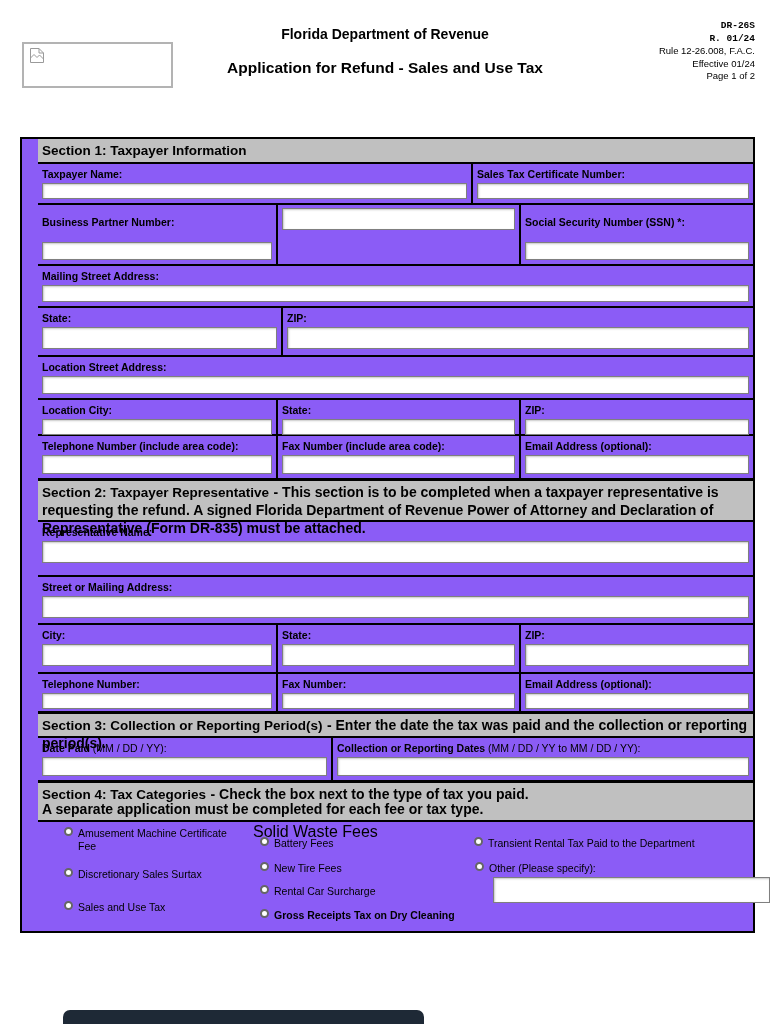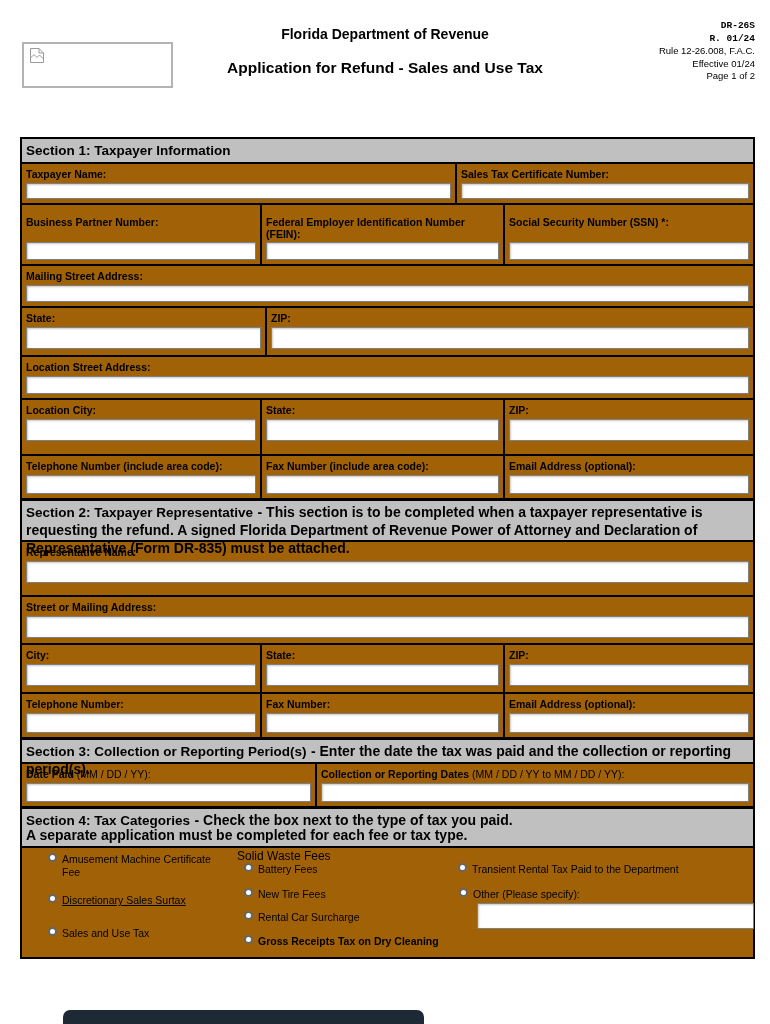--- a/index.html
+++ b/index.html
@@ -15,57 +15,57 @@
   .hdr-title   { position:absolute; top:59px;  left:0; width:770px; text-align:center;
                  font-weight:bold; font-size:15.5px; }
   .hdr-meta    { position:absolute; top:20px;  right:15px; text-align:right;
                  font-size:9.5px; line-height:12.5px; }
   .hdr-meta .b { font-weight:bold;font-family:Liberation Mono, monospace; }
   .logo-box    { position:absolute; left:22px; top:42px; width:151px; height:46px;
                  border:2px solid #b3b3b3; background:#fff; }
   .logo-box svg{ margin:3px 0 0 4px; }
 
   
-  .form { position:absolute; left:20px; top:137px; width:735px; border:2px solid #000; background:#a16207; }
+  .form { position:absolute; left:20px; top:137px; width:735px; border:2px solid #000; background:#8b5cf6;padding-left:16px; }
   .row  { display:flex; border-top:2px solid #000; }
   .row:first-child { border-top:none; }
   .cell { display:flex; flex-direction:column; border-left:2px solid #000; min-width:0; }
   .cell:first-child { border-left:none; }
   .grow { flex:1; }
   .lbl  { font-weight:bold; font-size:10.5px; line-height:12px; padding:4px 4px 0 4px; }
   .reg  { font-weight:normal; }
   .field{ margin:3px 4px 4px 4px; height:22px; border:1px solid #7f7f7f;
           box-shadow: inset 1px 1px 2px rgba(0,0,0,.22); font-size:12px; padding:0 3px;
           font-family:"Liberation Sans", sans-serif; }
   .lbl2 { min-height:27px;margin-top:7px; } 
 
   
   .sect { display:block; background:#c0c0c0; border-top:3px solid #000; padding:2px 4px 3px 4px; }
   .sect-title { font-weight:bold; font-size:13.5px; }
   .sect-desc  { font-weight:bold; font-size:14px; line-height:12.5px; }
 
   
   .h-s1h{height:23px}  .h-r1{height:41px}  .h-r2{height:61px} .h-r3{height:42px}
-  .h-r4{height:49px}   .h-r5{height:43px}  .h-r6{height:56px} .h-r7{height:44px}
+  .h-r4{height:49px}   .h-r5{height:43px}  .h-r6{height:36px} .h-r7{height:44px}
   .h-s2h{height:42px}  .h-r8{height:55px}  .h-r9{height:48px} .h-r10{height:49px}
-  .h-r11{height:45px}  .h-s3h{height:25px} .h-r12{height:44px}
+  .h-r11{height:39px}  .h-s3h{height:25px} .h-r12{height:44px}
   .h-s4h{height:40px}  .h-r13{height:111px}
 
   
   .w-a{width:433px; flex:none;border-radius:17px;} 
   .w-1{width:238px; flex:none;} .w-2{width:243px; flex:none;}
   .w-d{width:293px; flex:none;} 
 
   
   .s4body { position:relative; }
   .opt { position:absolute; display:flex; align-items:flex-start; gap:5px;
          font-size:10.5px; line-height:12.5px; cursor:default; }
   .radio { width:9px; height:9px; border:2px solid #666; border-radius:50%;
            background:#fff; flex:none; margin-top:0; }
-  .grp-lbl { position:absolute; left:215px; top:1px; font-size:12px; }
+  .grp-lbl { position:absolute; left:215px; top:1px; font-size:16px; }
   .other-box { position:absolute; left:455px; top:55px; width:277px; height:26px;
                border:1px solid #7f7f7f; box-shadow: inset 1px 1px 2px rgba(0,0,0,.22);
                font-size:12px; padding:0 3px; font-family:"Liberation Sans", sans-serif; }
 
   
   .footer-bar { position:absolute; left:63px; top:1010px; width:361px; height:14px;
                 background:#1e2936; border-radius:7px 7px 0 0; }
 </style>
 </head>
 <body>
@@ -105,21 +105,20 @@
         <input class="field" style="">
       </div>
     </div>
 
     <div class="row h-r2">
       <div class="cell w-1">
         <div class="lbl lbl2">Business Partner Number:</div>
         <input class="field" style="">
       </div>
       <div class="cell w-2">
-        <div class="lbl lbl2">Federal Employer Identification Number (FEIN):</div>
         <input class="field" style="">
       </div>
       <div class="cell grow">
         <div class="lbl lbl2">Social Security Number (SSN) *:</div>
         <input class="field" style="">
       </div>
     </div>
 
     <div class="row h-r3">
       <div class="cell grow">
@@ -248,21 +247,21 @@
       </div>
       <div class="sect-desc">A separate application must be completed for each fee or tax type.</div>
     </div>
 
     <div class="row h-r13 s4body">
 
       <label class="opt" style="left:26px; top:5px; width:165px;">
         <span class="radio"></span>
         <span>Amusement Machine Certificate Fee</span>
       </label>
-      <label class="opt" style="left:26px; top:46px;text-decoration:underline;">
+      <label class="opt" style="left:26px; top:46px;">
         <span class="radio"></span>
         <span>Discretionary Sales Surtax</span>
       </label>
       <label class="opt" style="left:26px; top:79px;">
         <span class="radio"></span>
         <span>Sales and Use Tax</span>
       </label>
 
       <div class="grp-lbl">Solid Waste Fees</div>
       <label class="opt" style="left:222px; top:15px;">

